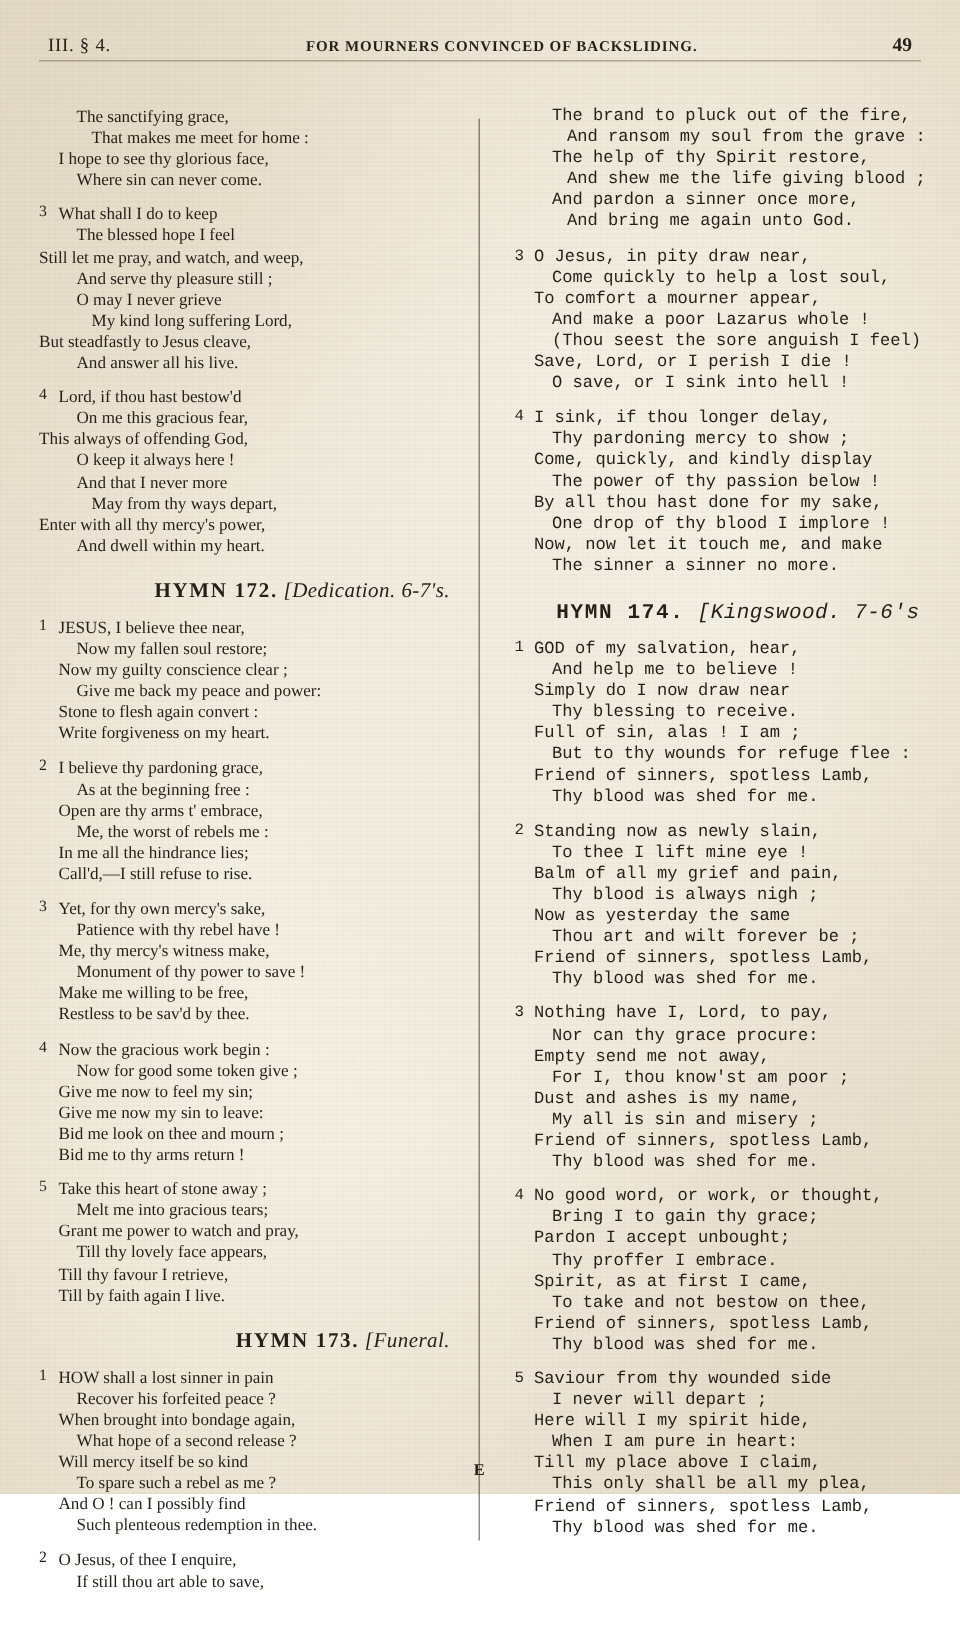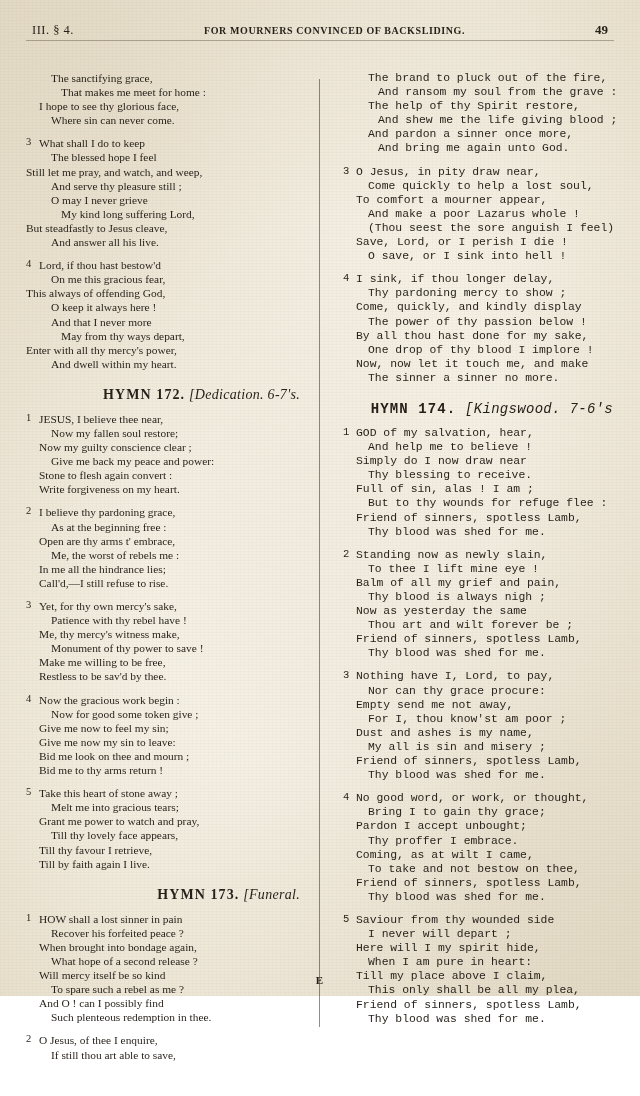--- a/index.html
+++ b/index.html
@@ -300,21 +300,21 @@
           <div class="line i1">My all is sin and misery ;</div>
           <div class="line i0">Friend of sinners, spotless Lamb,</div>
           <div class="line i1">Thy blood was shed for me.</div>
         </div>
         <div class="stanza">
           <div class="num">4</div>
           <div class="line i0">No good word, or work, or thought,</div>
           <div class="line i1">Bring I to gain thy grace;</div>
           <div class="line i0">Pardon I accept unbought;</div>
           <div class="line i1">Thy proffer I embrace.</div>
-          <div class="line i0">Coming, as at wilt I came,</div>
+          <div class="line i0">Spirit, as at first I came,</div>
           <div class="line i1">To take and not bestow on thee,</div>
           <div class="line i0">Friend of sinners, spotless Lamb,</div>
           <div class="line i1">Thy blood was shed for me.</div>
         </div>
         <div class="stanza">
           <div class="num">5</div>
           <div class="line i0">Saviour from thy wounded side</div>
           <div class="line i1">I never will depart ;</div>
           <div class="line i0">Here will I my spirit hide,</div>
           <div class="line i1">When I am pure in heart:</div>

